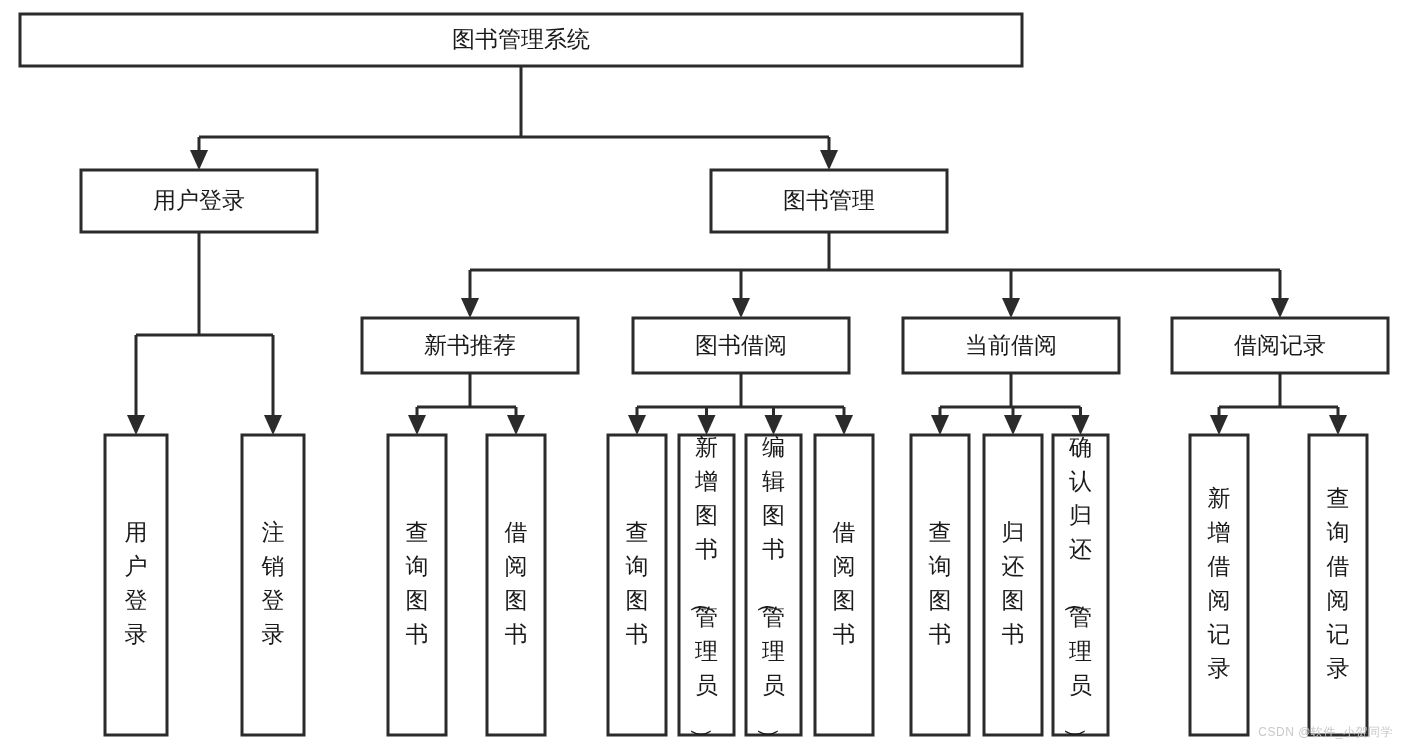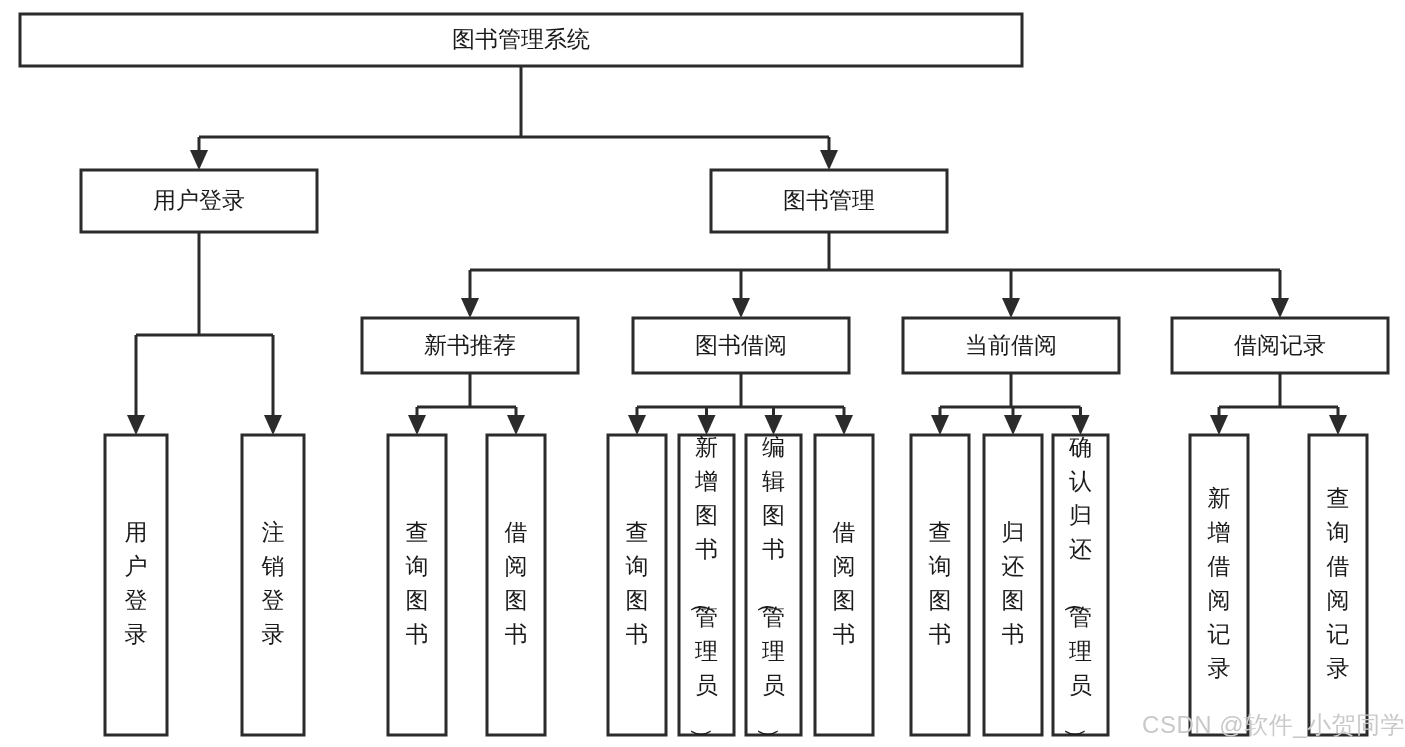--- a/index.html
+++ b/index.html
@@ -50,24 +50,24 @@
     stroke-width: 3;
     fill: none;
     stroke-linecap: butt;
   }
   .arrow-head {
     fill: #2b2b2b;
     stroke: none;
   }
   .watermark {
     position: absolute;
-    right: 0;
+    right: 12px;
     bottom: 6px;
     font-family: "Liberation Sans", "DejaVu Sans", sans-serif;
-    font-size: 24px;
+    font-size: 12px;
     color: #c9c9c9;
     white-space: nowrap;
     letter-spacing: 0.5px;
     user-select: none;
     padding-left: 32px;
   }
 </style>
 </head>
 <body>
 

